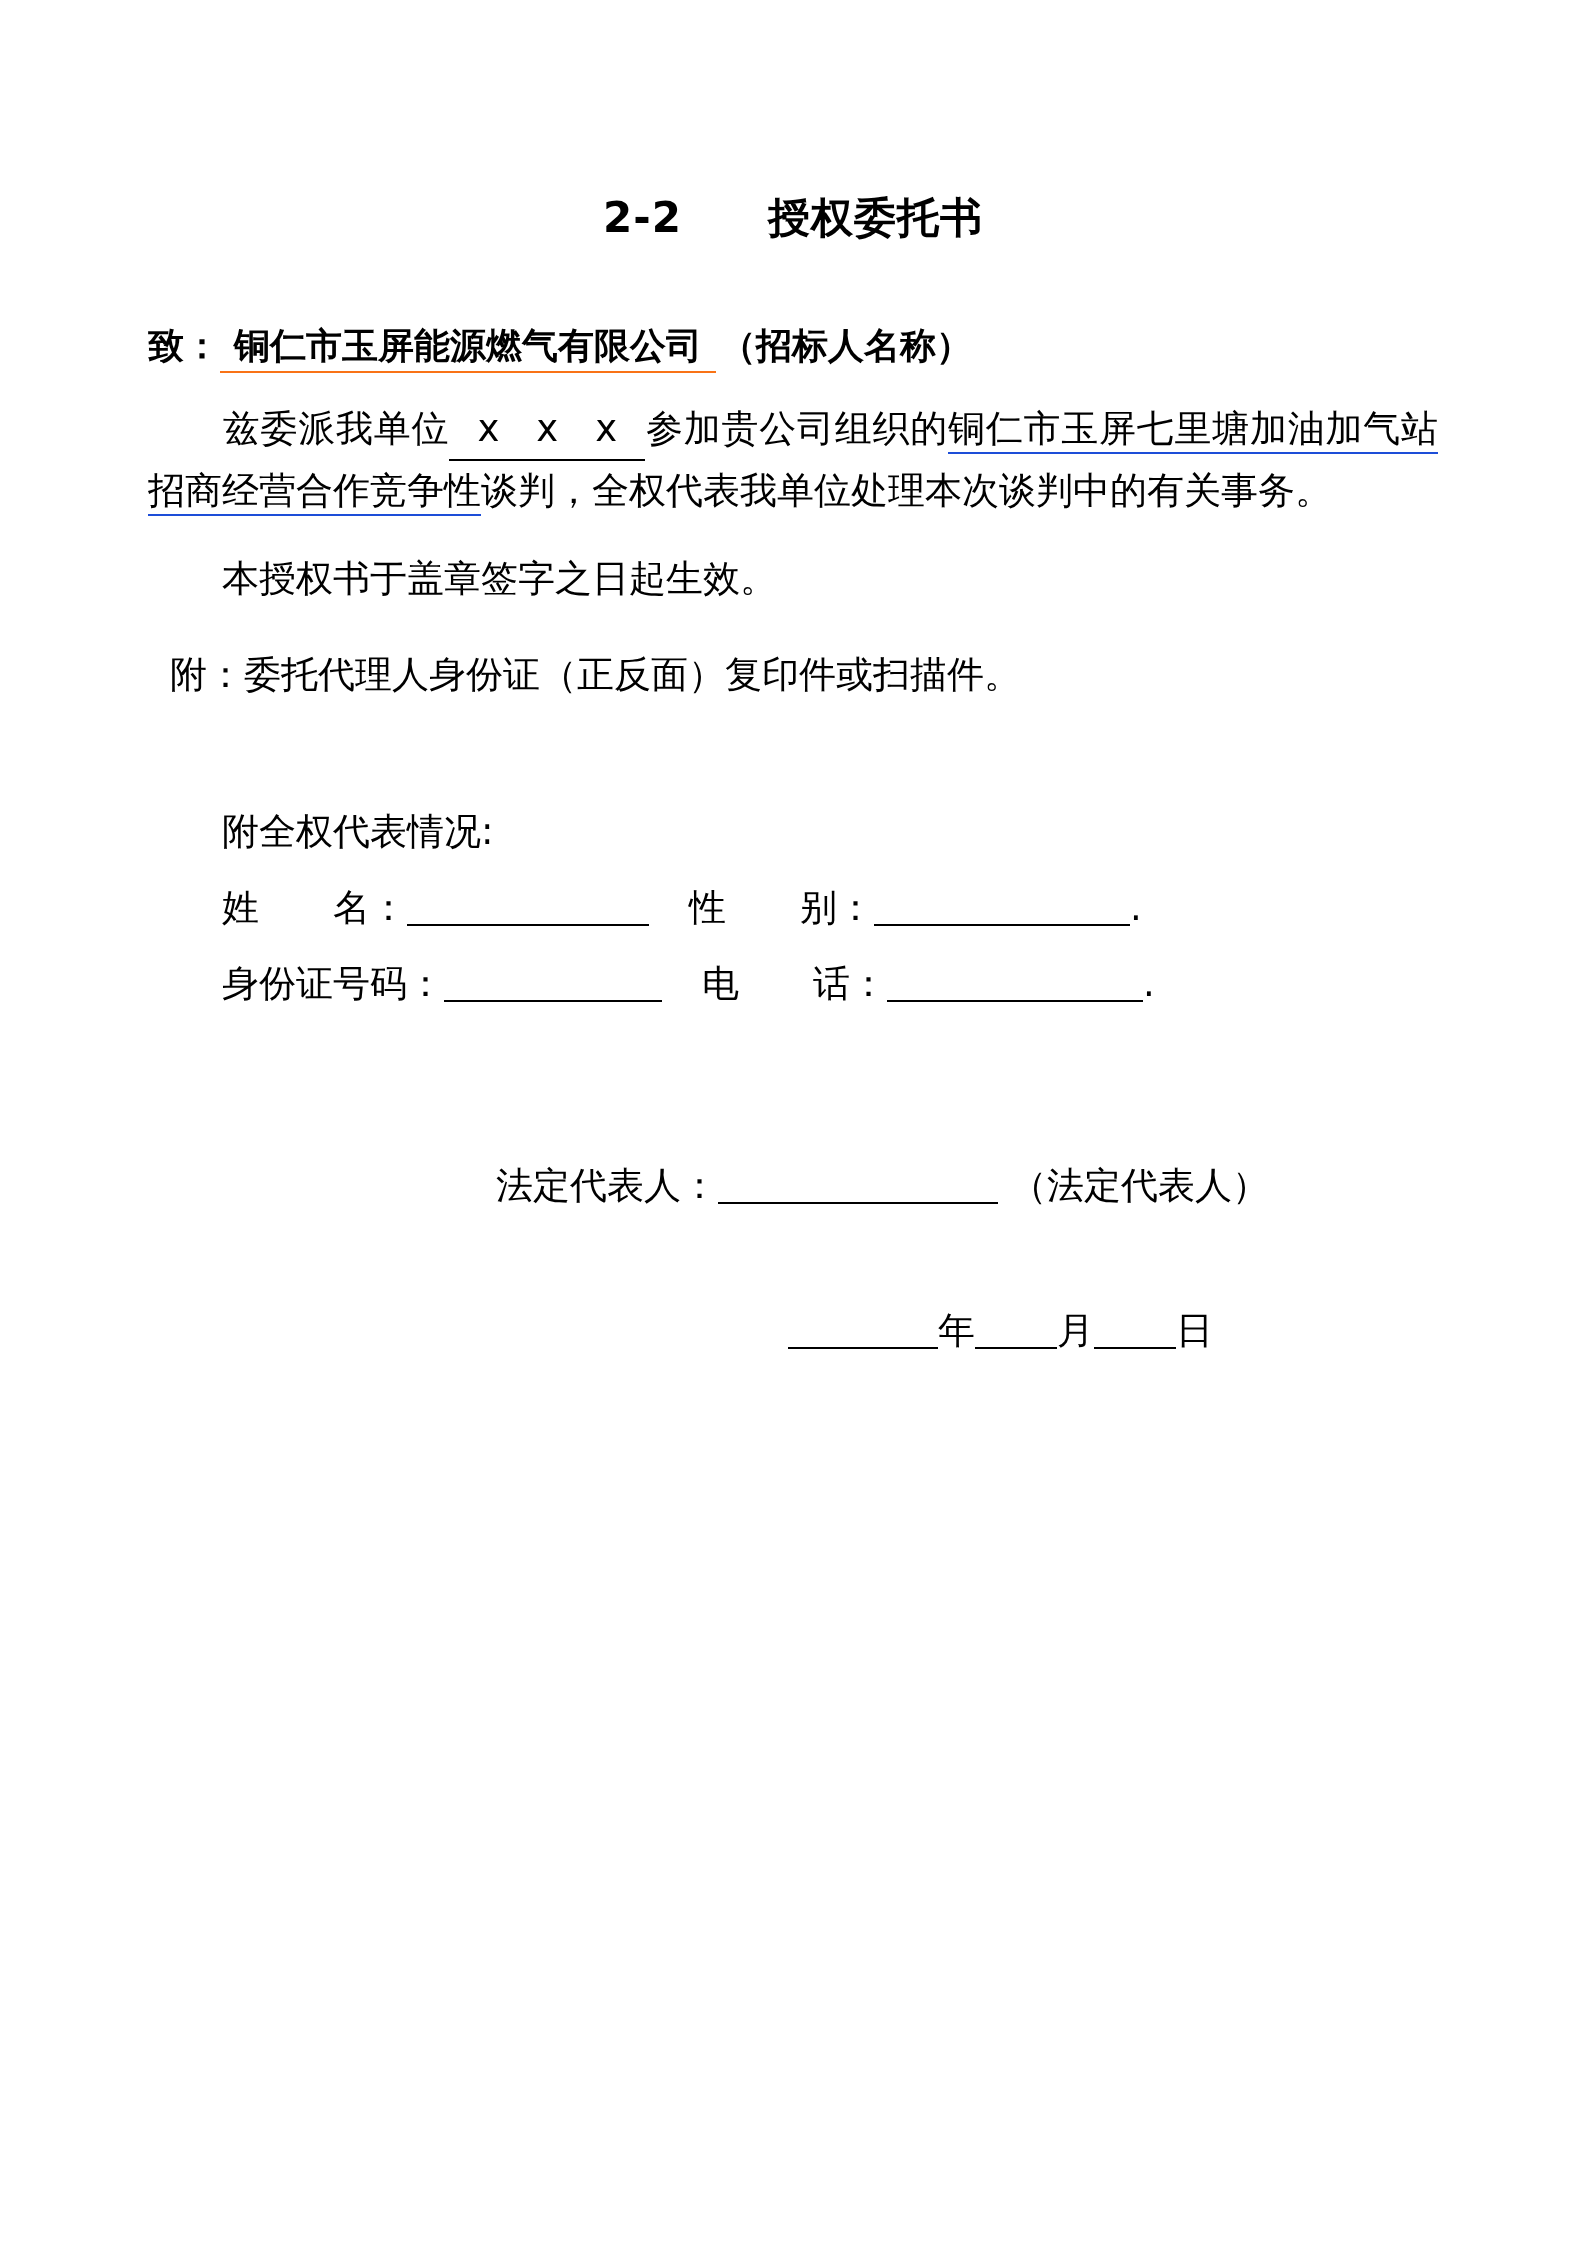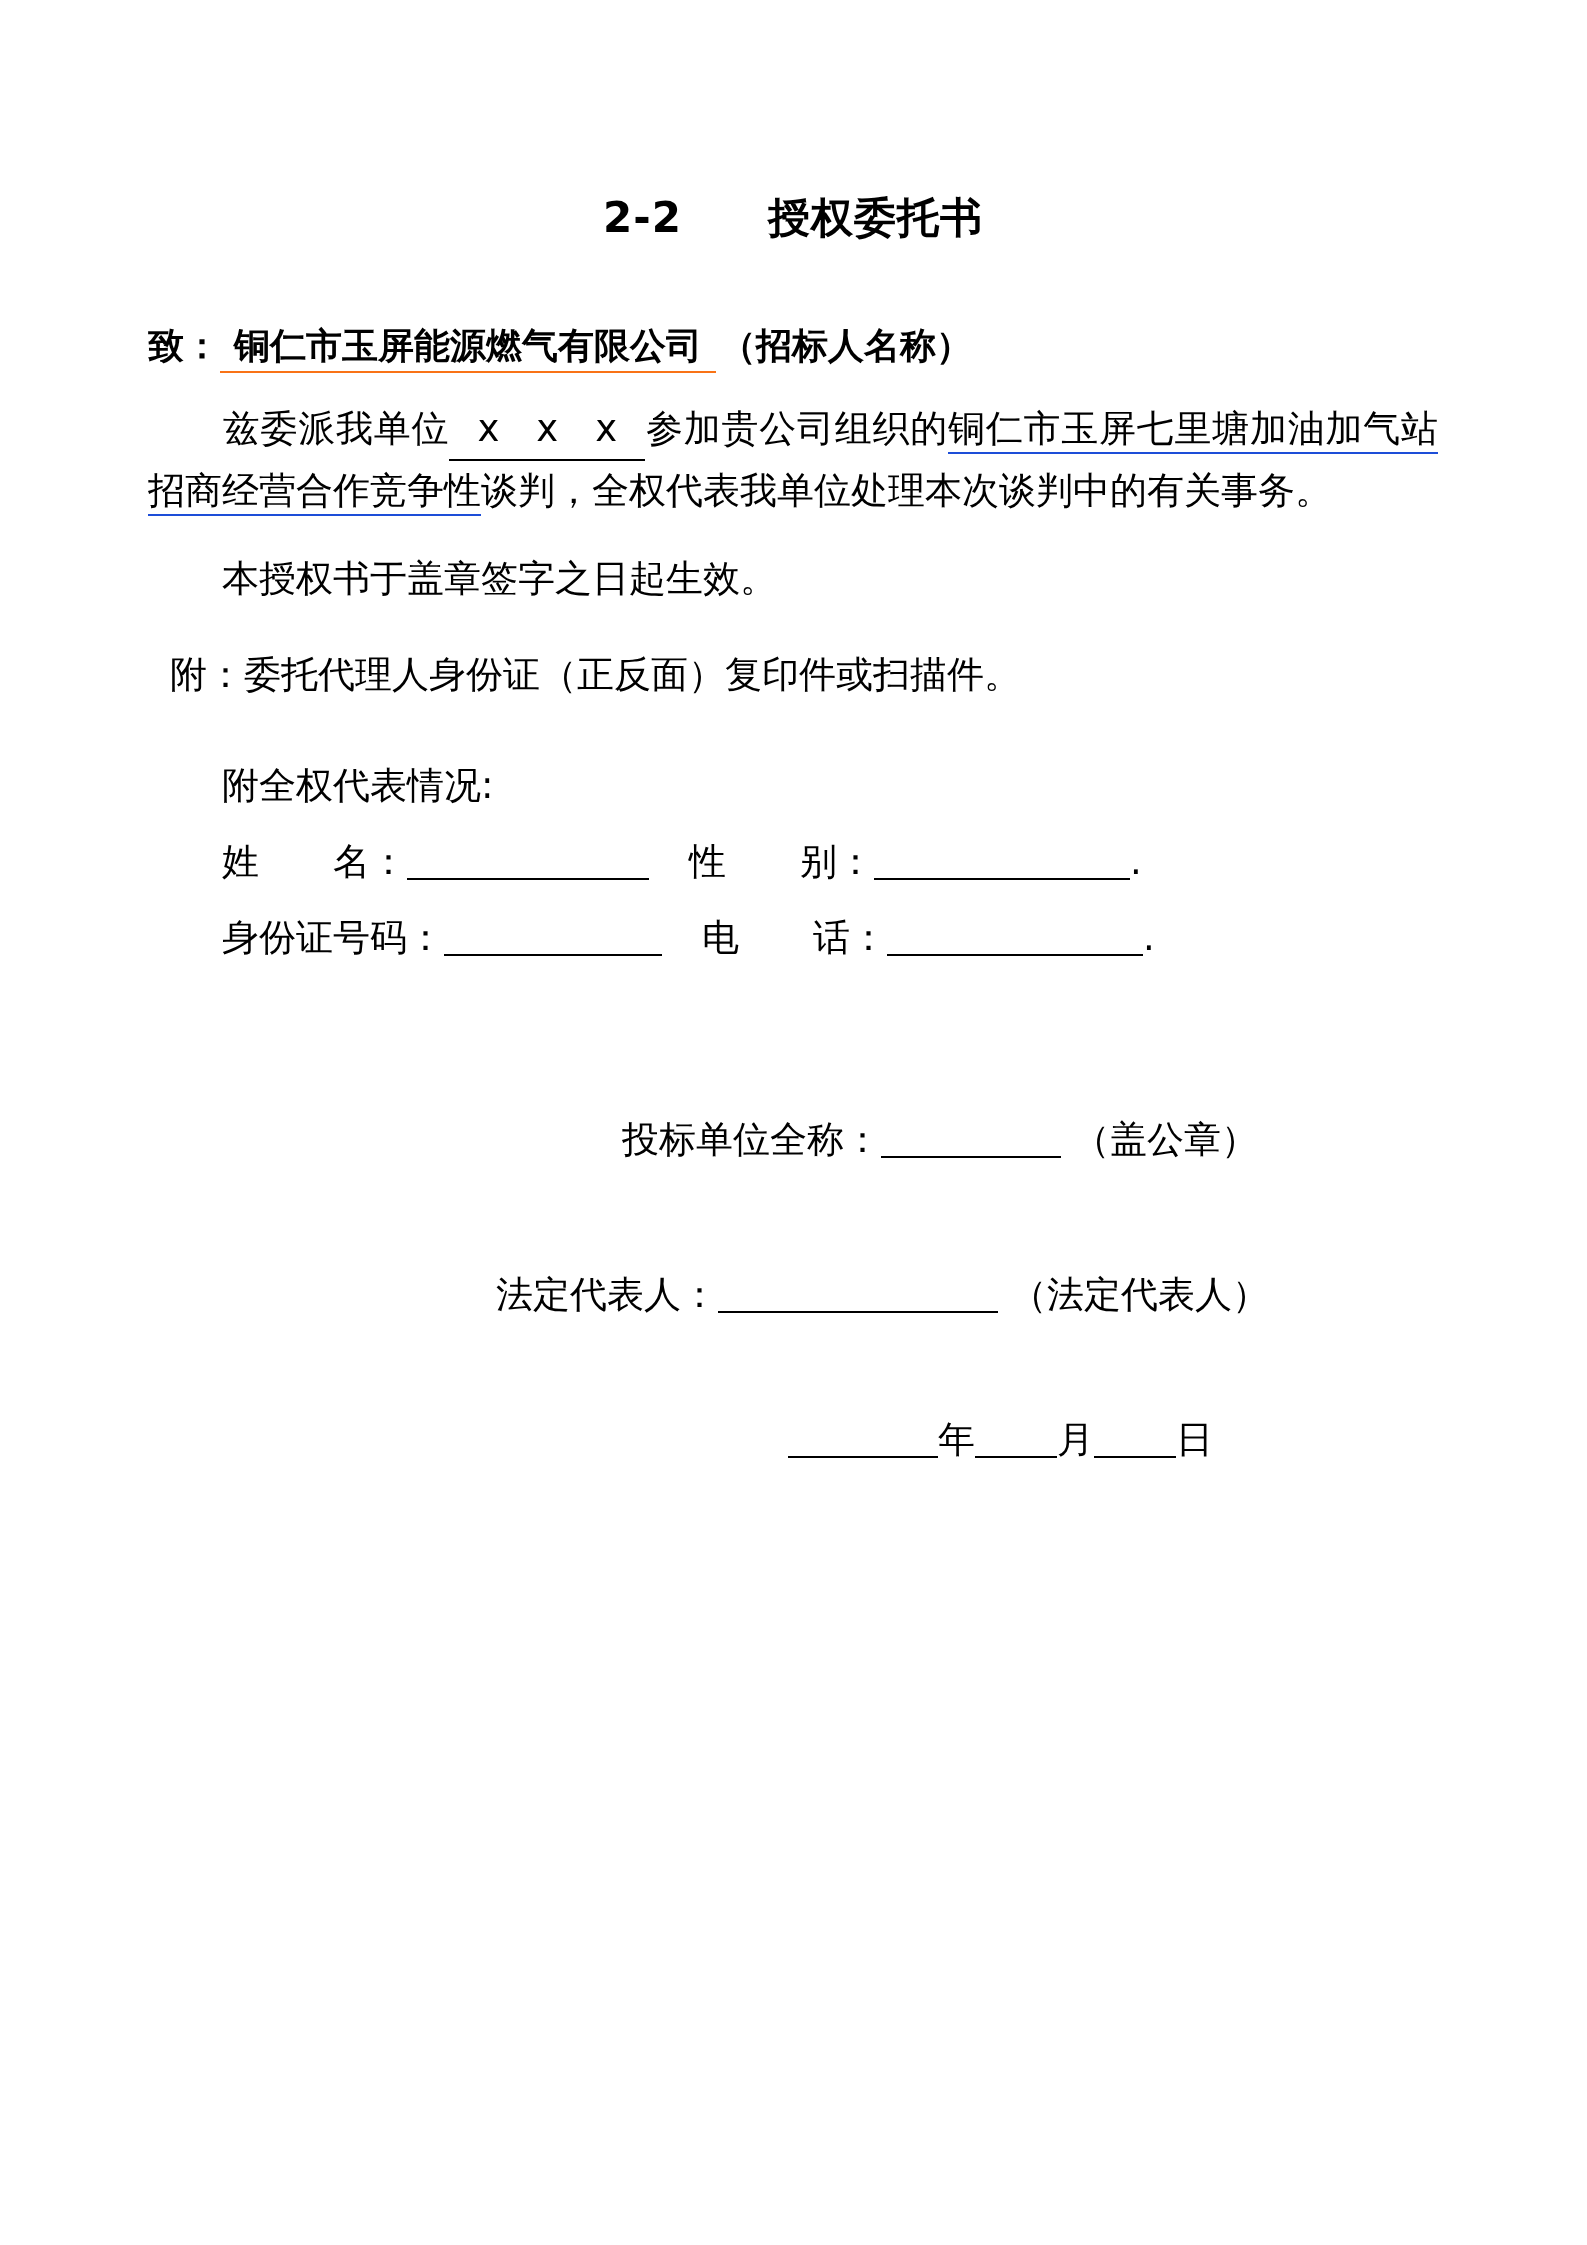--- a/index.html
+++ b/index.html
@@ -92,21 +92,21 @@
   }
   .para-attach {
     margin-top: 26px;
     font-size: 37px;
     line-height: 1.6;
     padding-left: 22px;
   }
 
   
   .rep-block {
-    margin-top: 52px;
+    margin-top: 98px;
   }
   .rep-title {
     font-size: 37px;
     padding-left: 74px;
     line-height: 1.6;
   }
   .rep-row {
     font-size: 37px;
     line-height: 1.62;
     padding-left: 74px;
@@ -193,23 +193,20 @@
       </div>
 
       <div class="rep-row">
         <span class="field-label">身份证号码：</span><span class="rule rule-id"></span><span class="gap-mid"></span><span class="field-label">电　　话：</span><span class="rule rule-phone"></span><span class="dot">.</span>
       </div>
 
     </div>
 
     <div class="sig-block">
 
-      <div class="sig-row sig-unit">
-        <span>投标单位全称：</span><span class="rule-unit"></span><span class="paren">（盖公章）</span>
-      </div>
 
       <div class="sig-row sig-legal">
         <span>法定代表人：</span><span class="rule-legal"></span><span class="paren">（法定代表人）</span>
       </div>
 
       <div class="sig-row sig-date">
         <span class="rule-year"></span><span>年</span><span class="rule-month"></span><span>月</span><span class="rule-day"></span><span>日</span>
       </div>
 
     </div>

